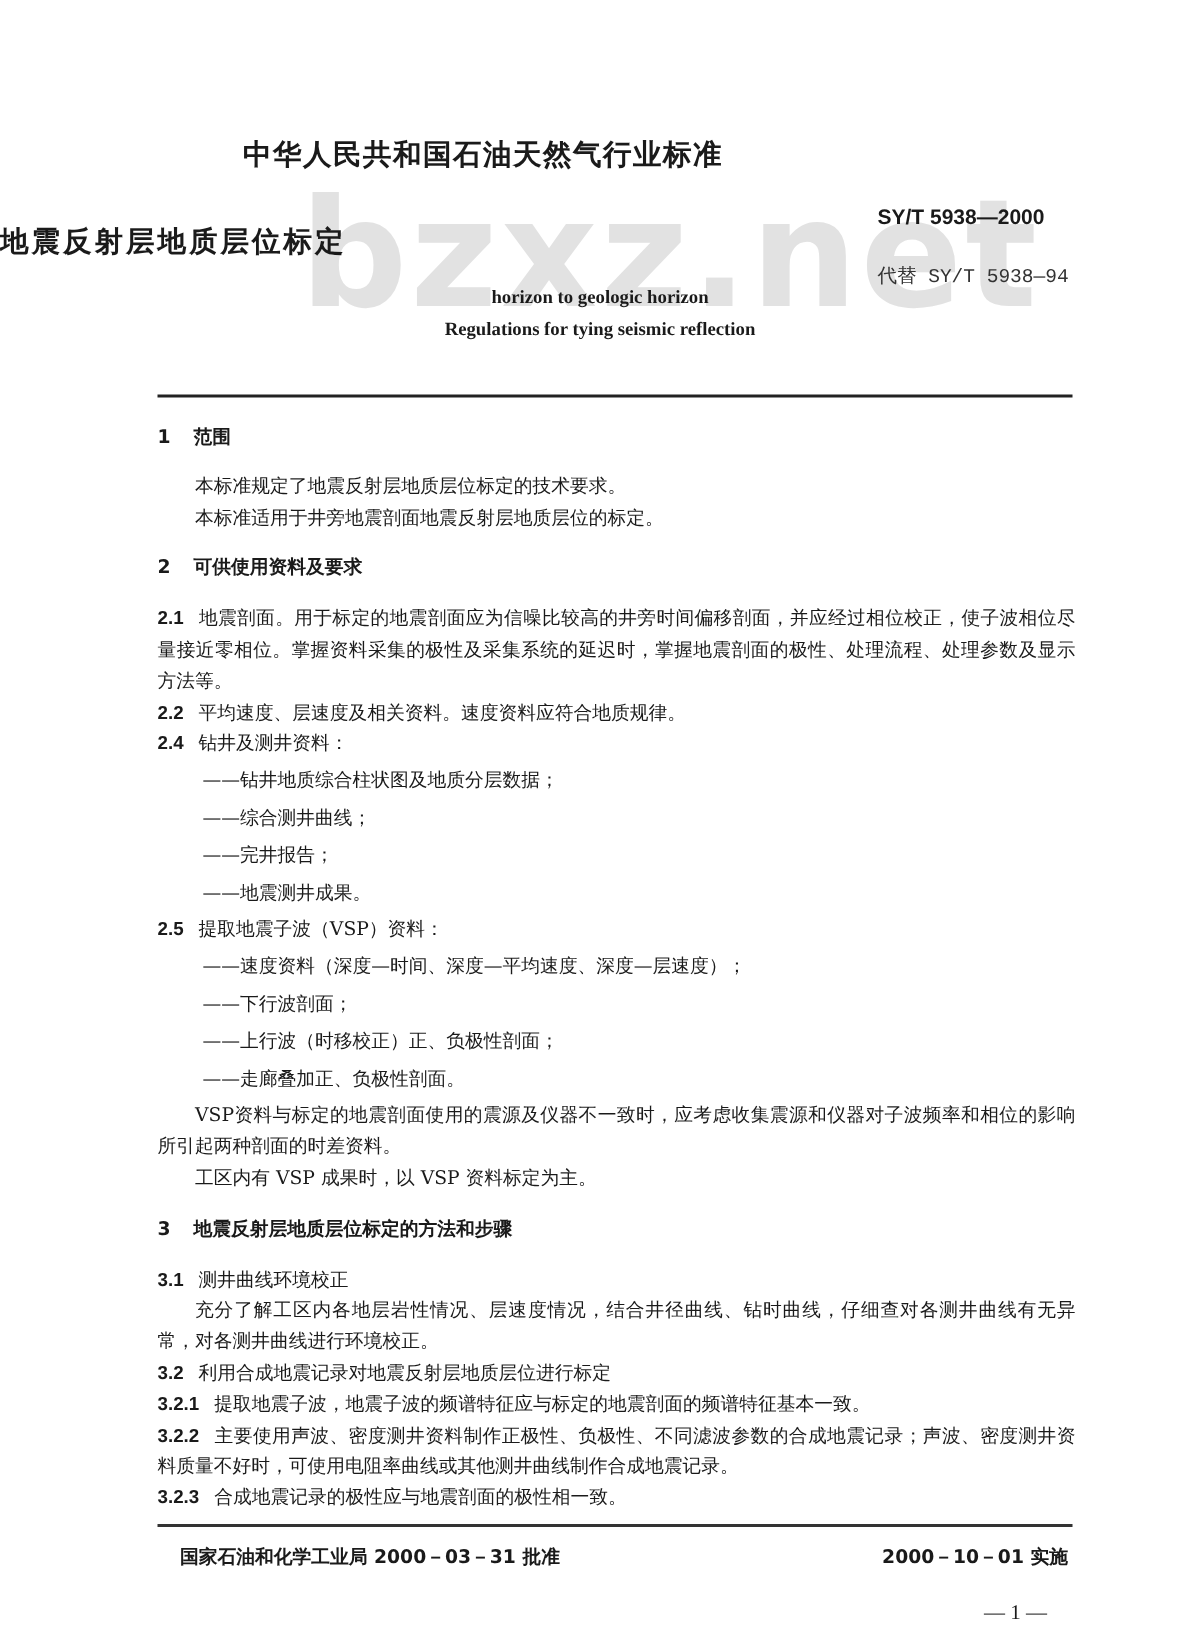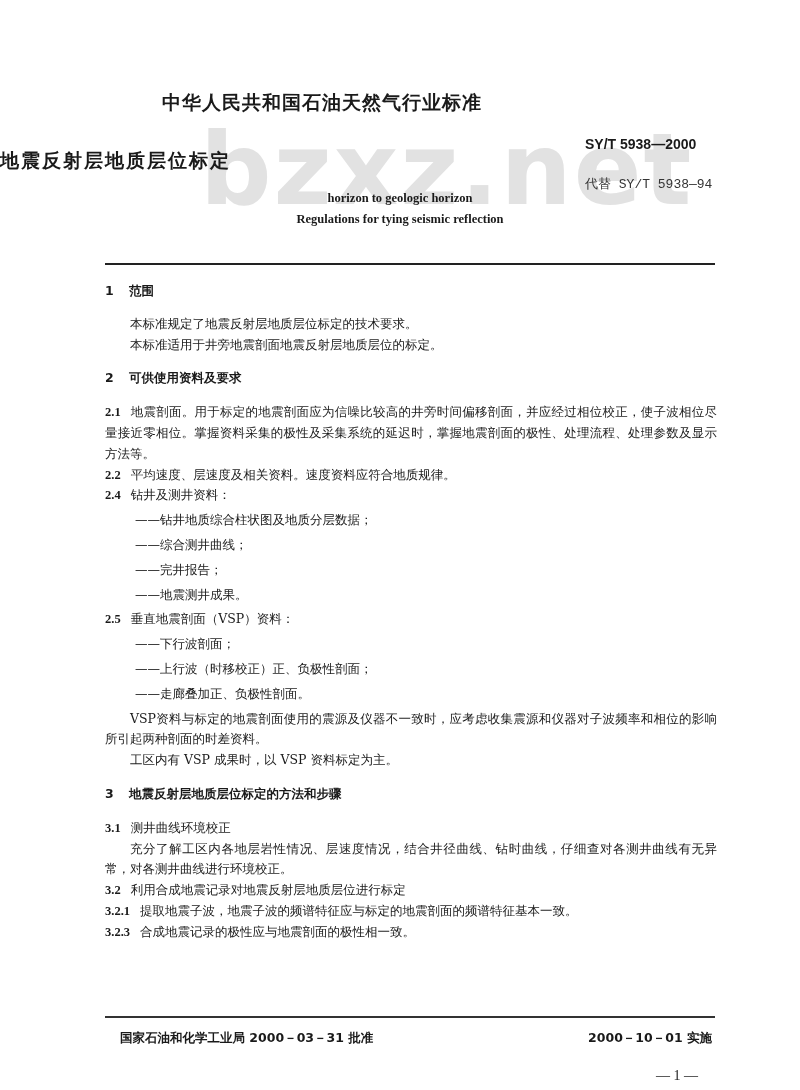--- a/index.html
+++ b/index.html
@@ -53,21 +53,21 @@
     .sec-h {
       font-family: "DejaVu Sans", "Liberation Sans", sans-serif;
       font-weight: bold; font-size: 12.5px; margin: 0;
     }
     .sec-h .num { display: inline-block; width: 24px; }
     .gap-s { height: 12px; }
     .gap-m { height: 13px; }
     .p { margin: 0; text-align: justify; }
     .indent { text-indent: 2em; }
     .clause-num {
-      font-family: Liberation Serif, serif; font-weight: bold;
+      font-family: Liberation Sans, sans-serif; font-weight: bold;
       display: inline-block; margin-right: 10px;
     }
     .dash-item { margin: 4px; padding-left: 26px; }
     .footer-left {
       position: absolute; left: 105px; top: 1030px;
       font-family: "DejaVu Sans", "Liberation Sans", sans-serif;
       font-weight: bold; font-size: 12.5px; margin-left: 15px;
     }
     .footer-right {
       position: absolute; right: 88px; top: 1030px;
@@ -118,22 +118,23 @@
   </p>
   <p class="p">
     <span class="clause-num">2.4</span><span>钻井及测井资料：</span>
   </p>
   <p class="dash-item">——钻井地质综合柱状图及地质分层数据；</p>
   <p class="dash-item">——综合测井曲线；</p>
   <p class="dash-item">——完井报告；</p>
   <p class="dash-item">——地震测井成果。</p>
 
   <p class="p">
-    <span class="clause-num">2.5</span><span>垂直地震剖面（VSP）资料：</span>
+    <span class="clause-num">2.5</span><span>提取地震子波（VSP）资料：</span>
   </p>
+  <p class="dash-item">——速度资料（深度—时间、深度—平均速度、深度—层速度）；</p>
   <p class="dash-item">——下行波剖面；</p>
   <p class="dash-item">——上行波（时移校正）正、负极性剖面；</p>
   <p class="dash-item">——走廊叠加正、负极性剖面。</p>
   <p class="p indent">VSP资料与标定的地震剖面使用的震源及仪器不一致时，应考虑收集震源和仪器对子波频率和相位的影响所引起两种剖面的时差资料。</p>
   <p class="p indent">工区内有 VSP 成果时，以 VSP 资料标定为主。</p>
   <div class="gap-m"></div>
 
   <p class="sec-h">
     <span class="num">3</span><span>地震反射层地质层位标定的方法和步骤</span>
   </p>
@@ -144,20 +145,23 @@
   </p>
   <p class="p indent">充分了解工区内各地层岩性情况、层速度情况，结合井径曲线、钻时曲线，仔细查对各测井曲线有无异常，对各测井曲线进行环境校正。</p>
 
   <p class="p">
     <span class="clause-num">3.2</span><span>利用合成地震记录对地震反射层地质层位进行标定</span>
   </p>
   <p class="p">
     <span class="clause-num">3.2.1</span><span>提取地震子波，地震子波的频谱特征应与标定的地震剖面的频谱特征基本一致。</span>
   </p>
   <p class="p">
+    <span class="clause-num">3.2.2</span><span>主要使用声波、密度测井资料制作正极性、负极性、不同滤波参数的合成地震记录；声波、密度测井资料质量不好时，可使用电阻率曲线或其他测井曲线制作合成地震记录。</span>
+  </p>
+  <p class="p">
     <span class="clause-num">3.2.3</span><span>合成地震记录的极性应与地震剖面的极性相一致。</span>
   </p>
 </div>
 
 <div class="rule-bottom"></div>
 <div class="footer-left">国家石油和化学工业局 2000－03－31 批准</div>
 <div class="footer-right">2000－10－01 实施</div>
 <div class="page-num">— 1 —</div>
 
 </body></html>

